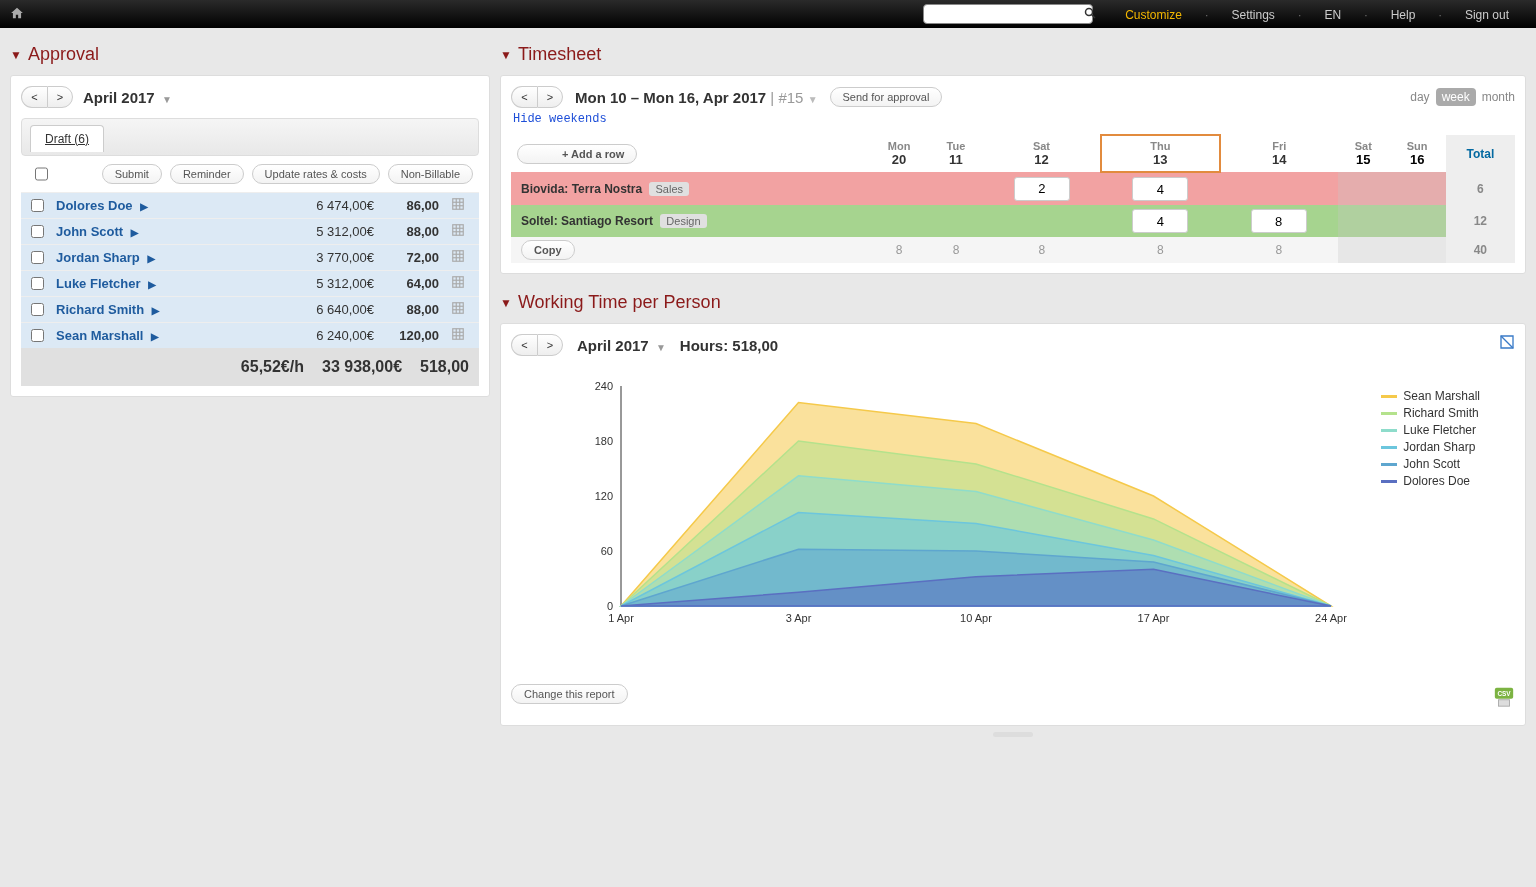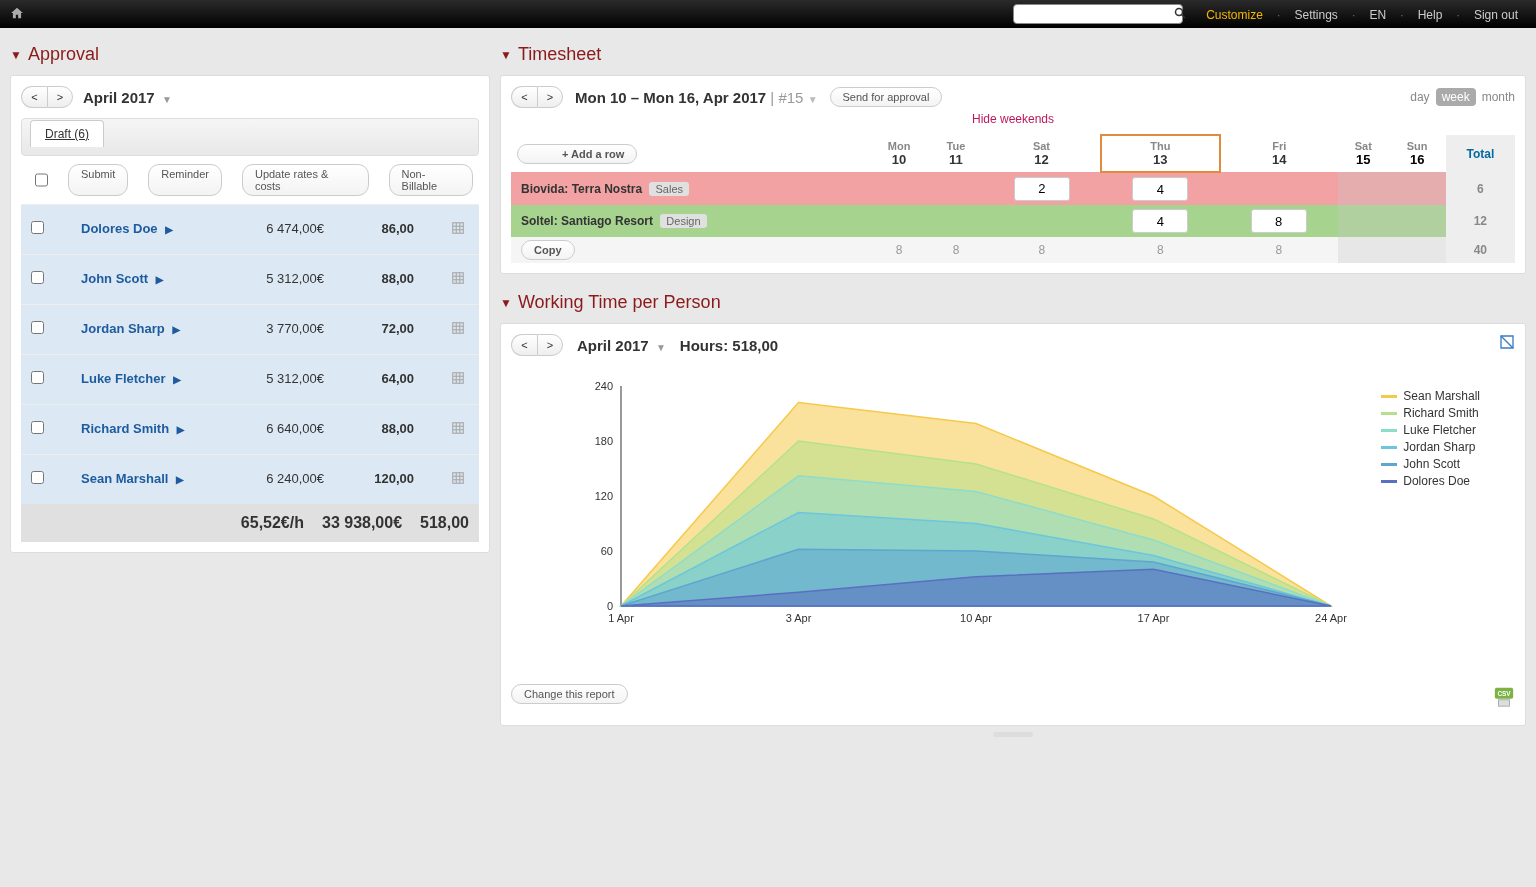--- a/index.html
+++ b/index.html
@@ -1,56 +1,56 @@
 <!DOCTYPE html>
 <html><head>
 <meta charset="utf-8">
 <style>
 * { box-sizing: border-box; margin: 0; padding: 0; }
 body { font-family: "Helvetica Neue", Arial, sans-serif; font-size: 13px; background: #e8e8e8; color: #333; }
 .topbar { background: linear-gradient(#2a2a2a, #000); height: 28px; display: flex; align-items: center; padding: 0 10px; color: #ccc; }
 .topbar .home-icon { color: #aaa; margin-right: auto; }
 .topbar .search { width: 170px; height: 20px; border-radius: 4px; border: 1px solid #888; background: #fff; margin-right: 15px; display: flex; align-items: center; padding: 0 5px; }
 .topbar .search input { border: none; outline: none; flex: 1; font-size: 12px; }
-.topbar .links a { color: #ccc; text-decoration: none; margin: 0 8px; font-size: 12px; }
+.topbar .links a { color: #ccc; text-decoration: none; margin: 0 17px; font-size: 12px; }
 .topbar .links a.customize { color: #f5b800; }
 .topbar .links span.sep { color: #666; margin: 0 2px; }
 .layout { display: flex; padding: 10px; gap: 10px; }
 .col-left { width: 480px; background: transparent; }
 .col-right { flex: 1; }
 .panel-title { display: flex; align-items: center; color: #8b1a1a; font-size: 18px; margin: 6px 0 10px 0; font-weight: normal; }
 .panel-title .tri { margin-right: 6px; font-size: 12px; color: #8b1a1a; }
 .card { background: #fff; border: 1px solid #ddd; border-radius: 3px; padding: 10px; position: relative; }
 .navrow { display: flex; align-items: center; gap: 10px; margin-bottom: 10px; }
 .pager { display: inline-flex; }
 .pager button { width: 26px; height: 22px; border: 1px solid #ccc; background: linear-gradient(#fff,#eee); cursor: pointer; font-size: 11px; color: #333; }
 .pager button:first-child { border-right: none; border-radius: 11px 0 0 11px; }
 .pager button:last-child { border-radius: 0 11px 11px 0; }
 .period { font-weight: bold; font-size: 15px; }
 .period .dd { color: #999; font-size: 10px; margin-left: 3px; }
-.tabbar { background: linear-gradient(#f5f5f5,#e8e8e8); border: 1px solid #ddd; border-radius: 4px; padding: 0 8px; height: 38px; display: flex; align-items: flex-start; text-decoration: underline; }
+.tabbar { background: linear-gradient(#f5f5f5,#e8e8e8); border: 1px solid #ddd; border-radius: 4px; padding: 0 8px; height: 38px; display: flex; align-items: center; text-decoration: underline; }
 .tab { background: #fff; border: 1px solid #ccc; border-bottom: none; border-radius: 4px 4px 0 0; padding: 6px 14px; font-size: 12px; position: relative; top: 1px; }
-.action-row { display: flex; justify-content: flex-end; gap: 20px; padding: 8px 6px; }
+.action-row { display: flex; justify-content: flex-end; gap: 8px; padding: 8px 6px; }
 .action-row input[type=checkbox] { margin-right: auto; margin-left: 8px; }
 .pill { border: 1px solid #ccc; background: linear-gradient(#fff,#f3f3f3); border-radius: 11px; padding: 3px 12px; font-size: 11px; color: #555; cursor: pointer; }
 .appr-list { }
-.appr-row { display: flex; align-items: flex-start; padding: 16px 10px; border-top: 1px solid #eee; background: #dce9f5; gap: 25px; }
+.appr-row { display: flex; align-items: center; padding: 4px 10px; border-top: 1px solid #eee; background: #dce9f5; }
 .appr-row input[type=checkbox] { margin-right: 12px; }
 .appr-row .name { color: #1e5b9e; font-weight: bold; flex: 1; }
 .appr-row .name .caret { color: #1e5b9e; margin-left: 4px; font-size: 10px; }
 .appr-row .amt { width: 95px; text-align: right; font-weight: normal; }
 .appr-row .hrs { width: 65px; text-align: right; font-weight: bold; }
 .appr-row .grid-ico { width: 22px; text-align: center; color: #999; margin-left: 8px; }
 .appr-total { background: #e0e0e0; padding: 10px; display: flex; justify-content: flex-end; gap: 18px; font-weight: bold; font-size: 16px; }
 .ts-header { display: flex; align-items: center; gap: 12px; }
 .ts-title { font-weight: bold; font-size: 15px; }
 .ts-title .wk { color: #999; font-weight: normal; }
 .view-toggle { margin-left: auto; display: flex; align-items: center; gap: 6px; font-size: 12px; color: #888; }
 .view-toggle .active { background: #aaa; color: #fff; border-radius: 4px; padding: 2px 6px; }
-.hide-we { text-align: center; font-size: 12px; color: #be185d; padding: 4px 2px 8px; }
+.hide-we { text-align: left; font-size: 12px; color: #1d4ed8; padding: 4px 2px 8px; font-family: Liberation Mono, monospace; }
 .ts-grid { border-collapse: collapse; width: 100%; font-size: 12px; }
 .ts-grid th, .ts-grid td { text-align: center; padding: 4px 6px; }
 .ts-grid thead th { background: #fff; border: none; }
 .ts-grid thead th.today { border: 2px solid #e28b3e; border-radius: 3px; }
 .ts-grid thead th .dow { color: #888; font-size: 11px; display: block; }
 .ts-grid thead th .dn { font-weight: bold; font-size: 13px; }
 .ts-grid thead th.weekend .dn { color: #000000; }
 .ts-grid thead th.total { background: #eee; color: #0369a1; }
 .ts-grid .rowlabel { text-align: left; font-weight: bold; padding: 6px 10px; }
 .ts-grid .tag { background: #e0e0e0; border-radius: 3px; padding: 1px 6px; font-size: 11px; font-weight: normal; color: #666; margin-left: 4px; }
@@ -232,21 +232,21 @@
           <span>day</span>
           <span class="active">week</span>
           <span>month</span>
         </div>
       </div>
       <div class="hide-we">Hide weekends</div>
       <table class="ts-grid" id="ts-grid">
           <thead>
             <tr>
               <th style="text-align:left"><span class="pill addrow">+ Add a row</span></th>
-              <th class=""><span class="dow">Mon</span><span class="dn">10</span></th>
+              <th class=""><span class="dow">Mon</span><span class="dn">20</span></th>
               <th class=""><span class="dow">Tue</span><span class="dn">11</span></th>
               <th class=""><span class="dow">Sat</span><span class="dn">12</span></th>
               <th class="today "><span class="dow">Thu</span><span class="dn">13</span></th>
               <th class=""><span class="dow">Fri</span><span class="dn">14</span></th>
               <th class="weekend"><span class="dow">Sat</span><span class="dn">15</span></th>
               <th class="weekend"><span class="dow">Sun</span><span class="dn">16</span></th>
               <th class="total">Total</th>
             </tr>
           </thead>
           <tbody>

